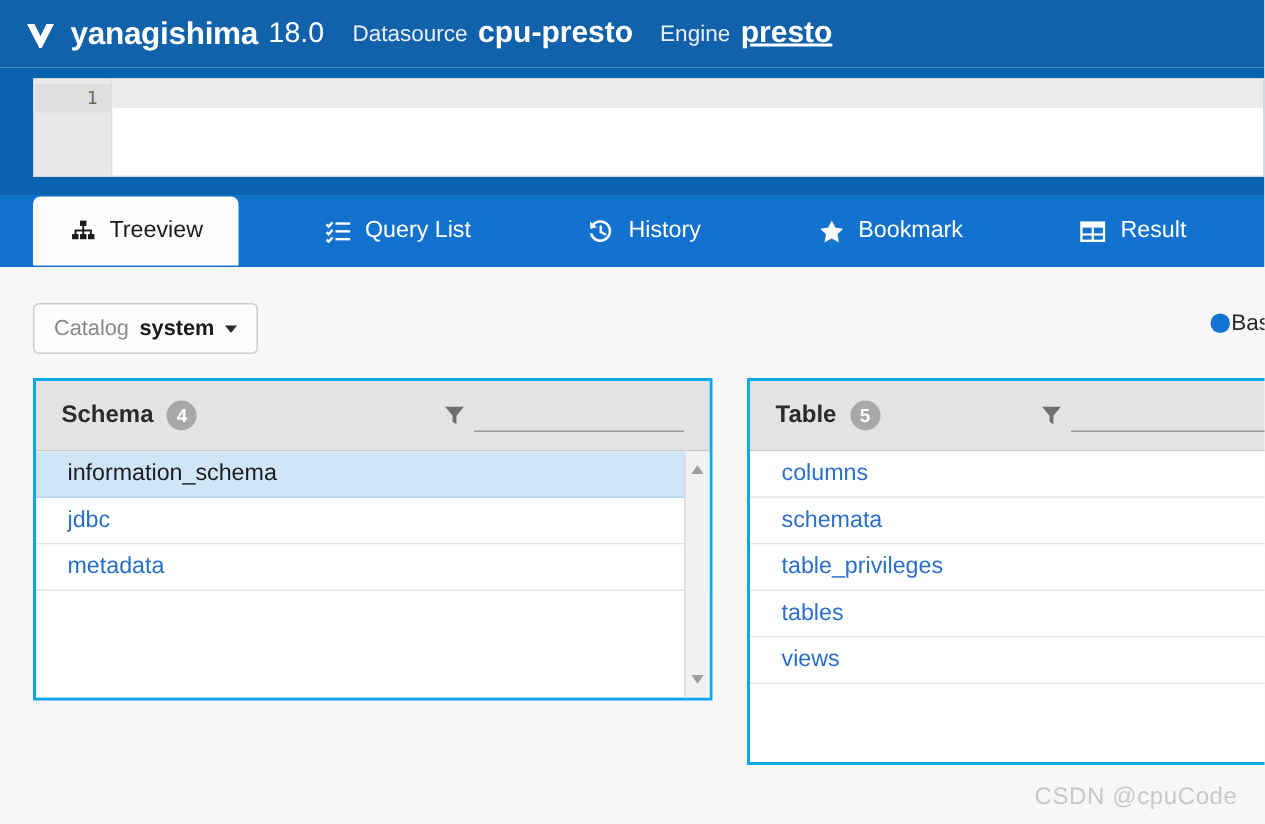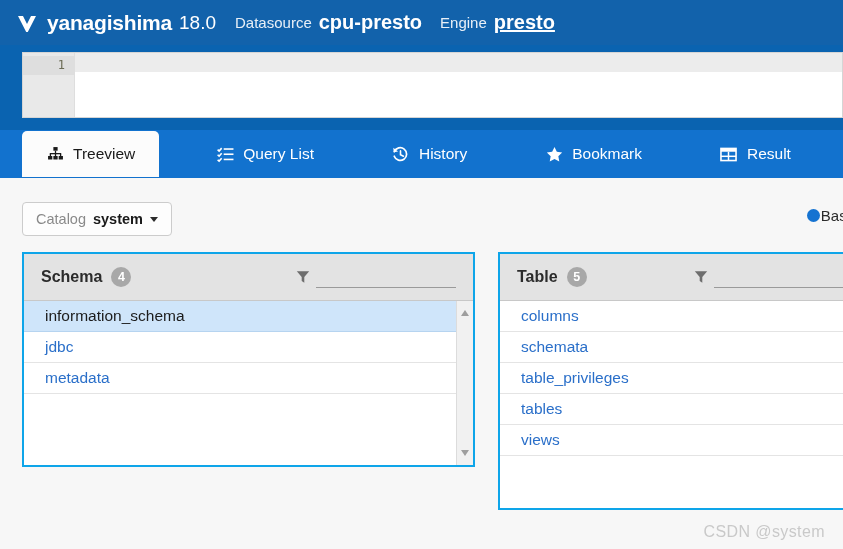--- a/index.html
+++ b/index.html
@@ -513,13 +513,13 @@
           <li class="list-item">table_privileges</li>
           <li class="list-item">tables</li>
           <li class="list-item">views</li>
         </ul>
       </div>
     </div>
 
   </div>
 </div>
 
-<div class="watermark">CSDN @system</div>
+<div class="watermark">CSDN @cpuCode</div>
 
 </body></html>

